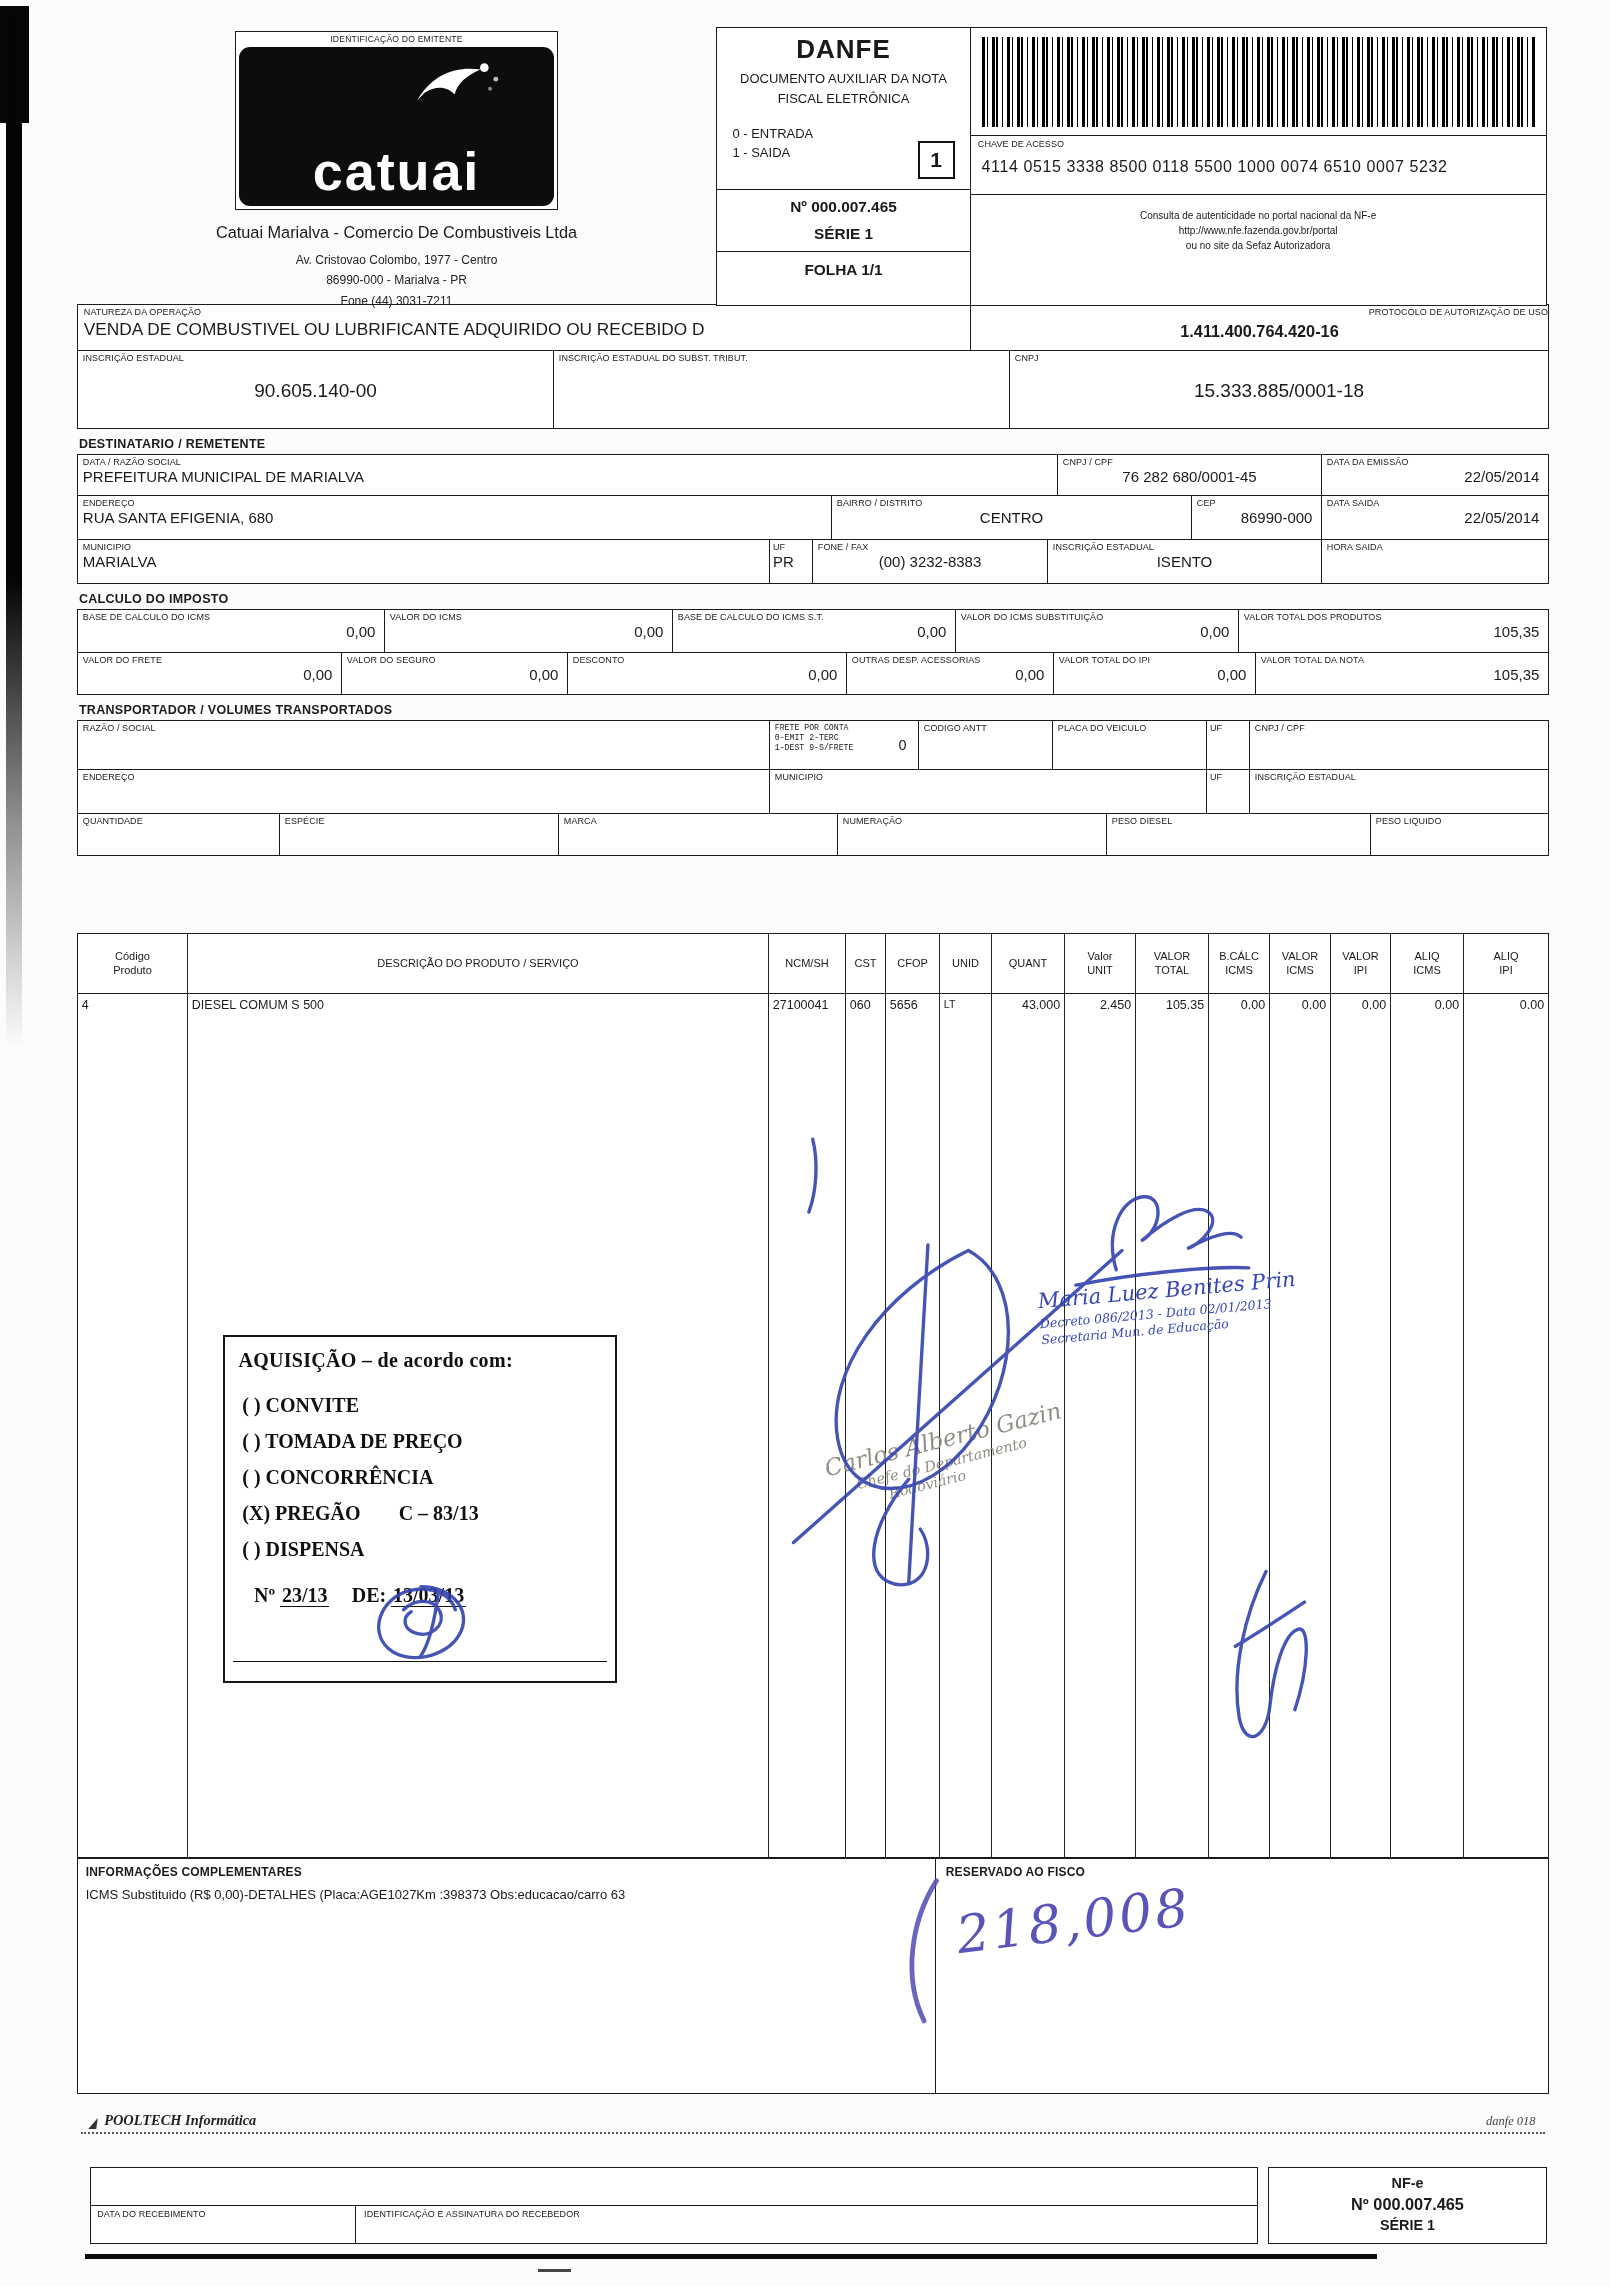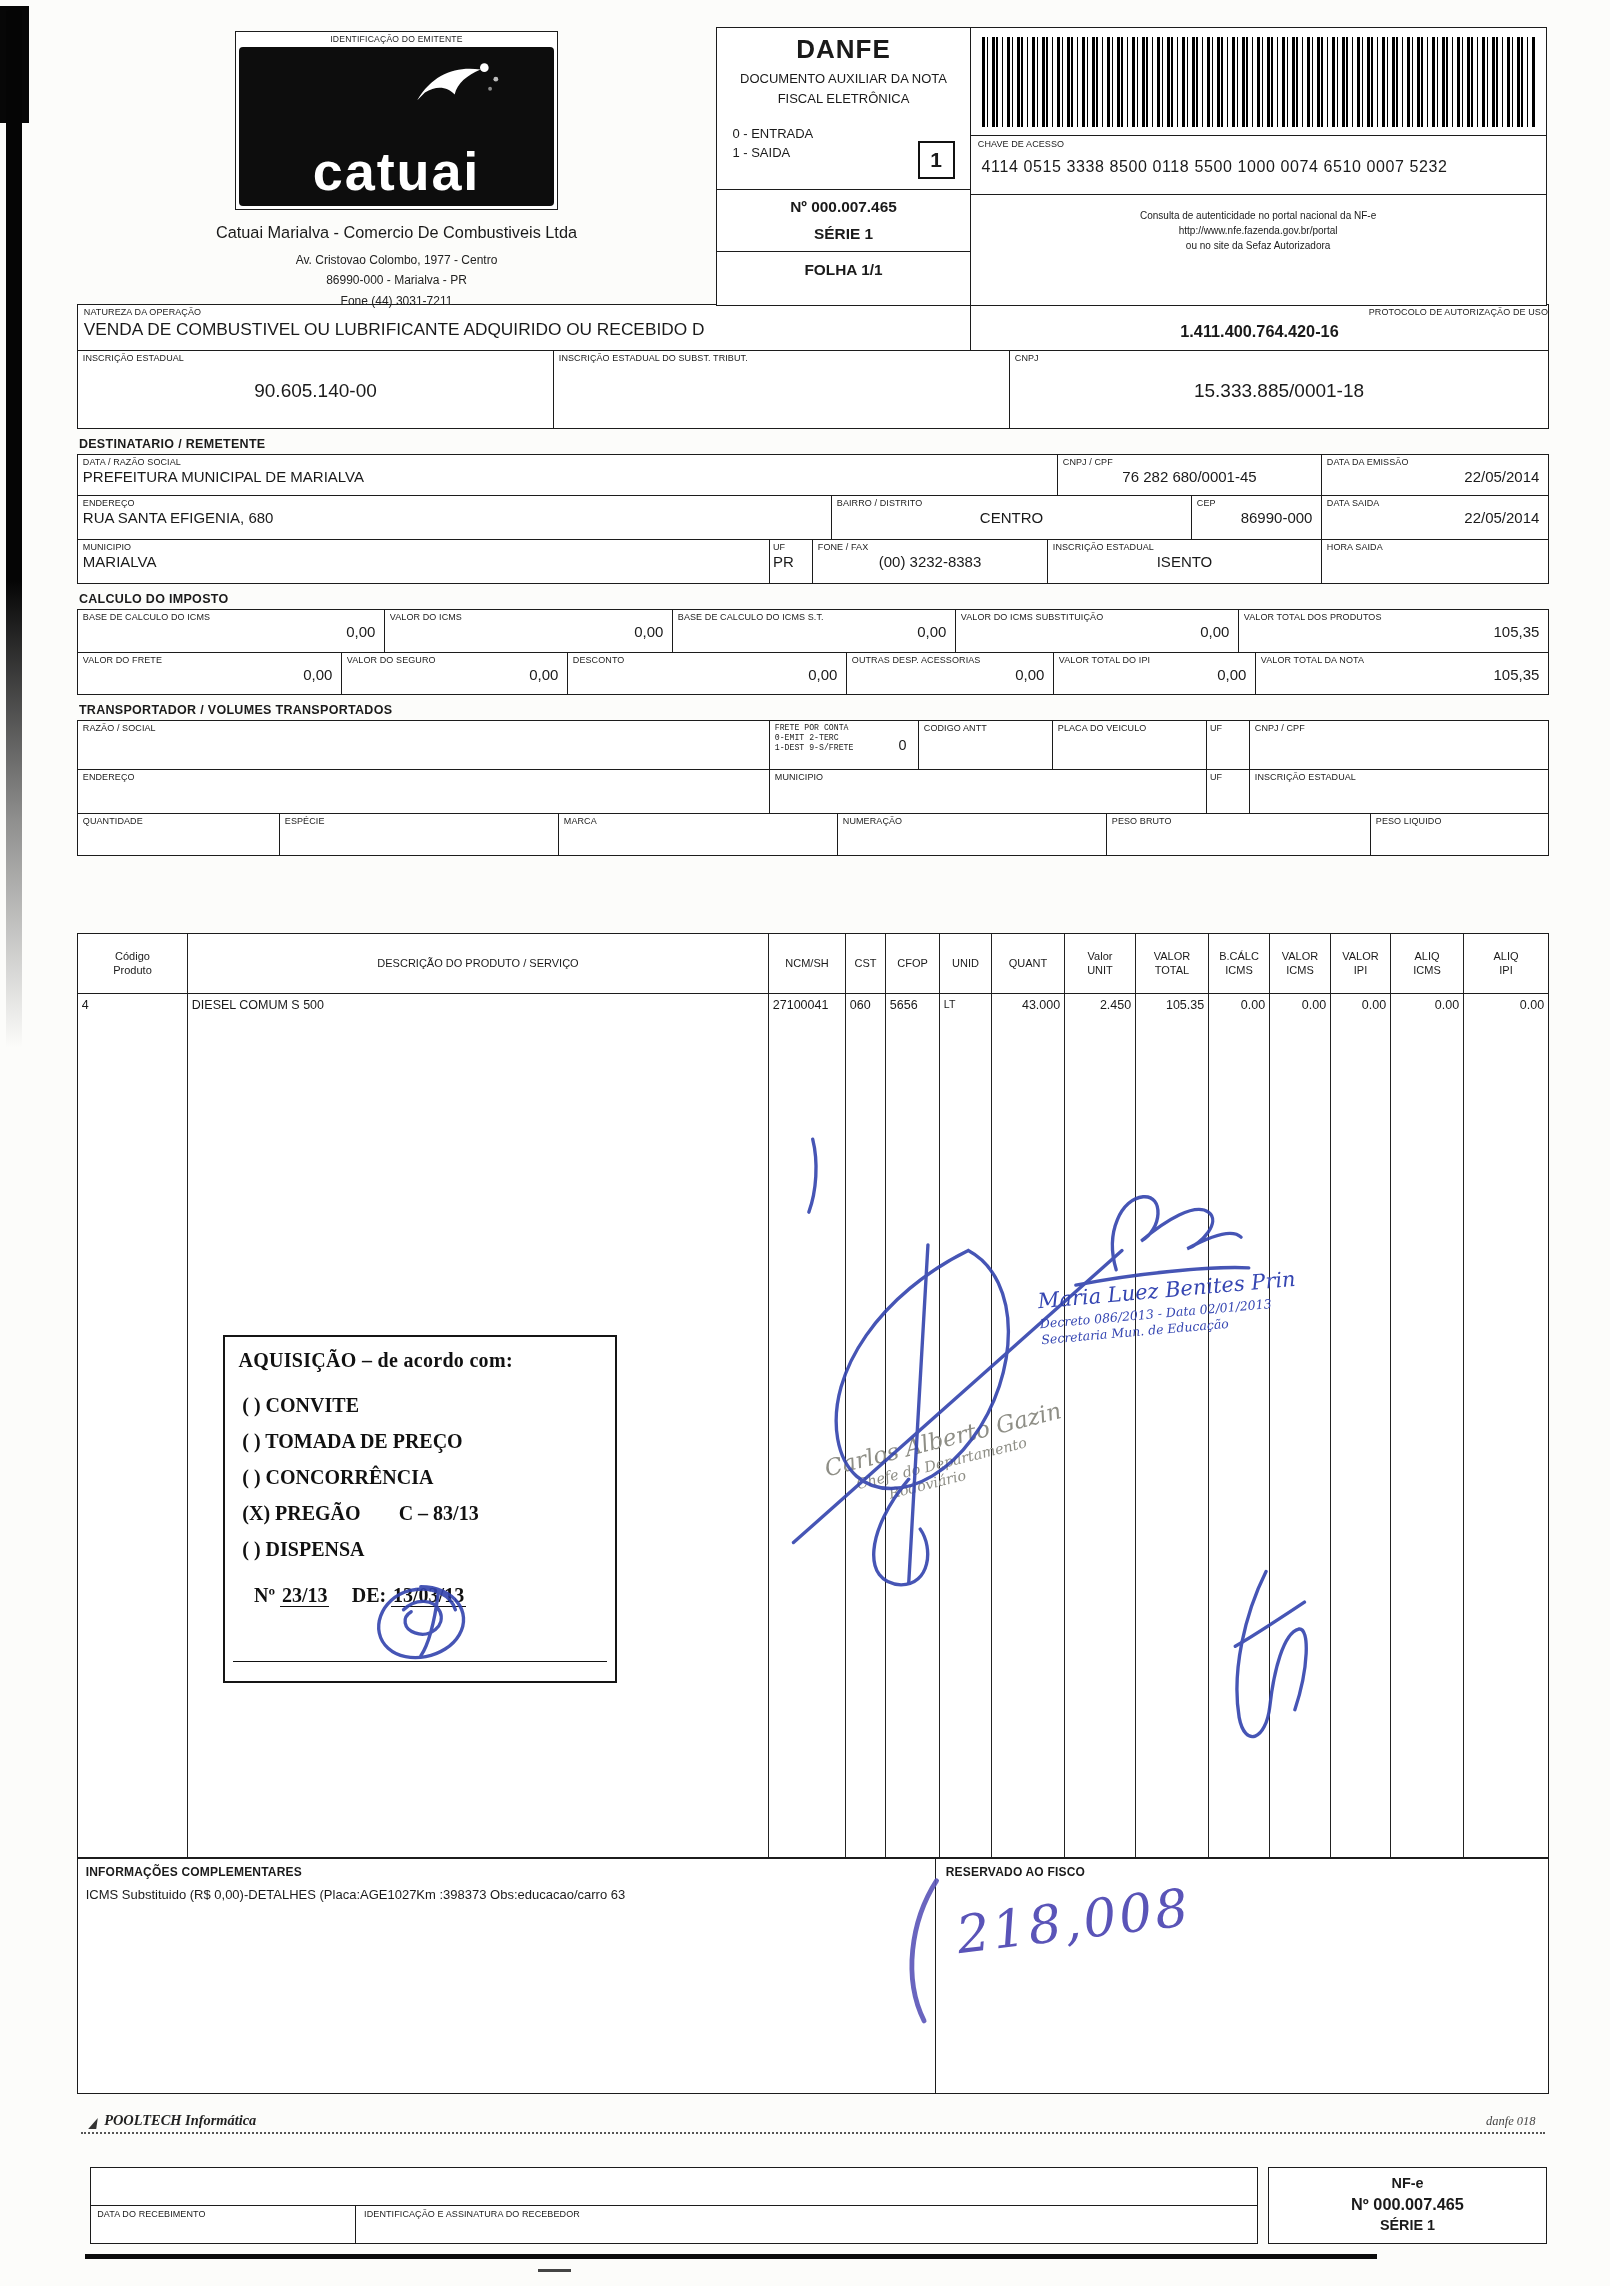--- a/index.html
+++ b/index.html
@@ -14,21 +14,21 @@
   .scan-bottom{position:absolute;left:85px;top:2254px;width:1292px;height:4.8px;background:#0c0c0c}
   .scan-tick{position:absolute;left:538px;top:2269px;width:33px;height:2.9px;background:#444}
 
   .form{position:absolute;left:77px;top:27px;width:1472px}
 
   
   .hdr{display:flex;height:279px}
   .hdr-c1{width:639px;text-align:center;padding-top:1.9px}
   .emitente-box{width:323px;height:179px;margin:1.9px auto 0;border:1.9px solid #1c1c1c;display:flex;flex-direction:column;background:#fff}
   .emitente-lbl{font-size:8.6px;padding-top:1.9px;letter-spacing:0.2px}
-  .logo{flex:1;background:#0d0d0d;margin:2.9px;border-radius:4px;position:relative;display:flex;align-items:flex-end;justify-content:center;overflow:hidden}
+  .logo{flex:1;background:#0d0d0d;margin:2.9px;border-radius:11px;position:relative;display:flex;align-items:flex-end;justify-content:center;overflow:hidden}
   .logo-word{color:#fff;font-size:54px;font-weight:bold;letter-spacing:1.9px;line-height:.85;padding-bottom:11.5px}
   .logo-bird{position:absolute;top:11.5px;left:161px}
   .emit-name{margin-top:13.4px;font-size:16.3px}
   .emit-addr{margin-top:6.7px;font-size:12px;color:#222}
   .emit-addr.first{margin-top:10.6px}
 
   .hdr-c2{width:255px;border:1.9px solid #1c1c1c;position:relative;text-align:center;background:#fff}
   .danfe-title{font-size:26px;font-weight:bold;margin-top:5.8px;letter-spacing:1px}
   .danfe-sub{font-size:13px;margin:3.8px 21px 0;line-height:1.6}
   .danfe-es{text-align:left;margin:13.4px 0 0 15.4px;font-size:13px;line-height:19px}
@@ -392,21 +392,21 @@
         <div class="cell" style="width:279px">
           <div class="lbl">ESPÉCIE</div>
         </div>
         <div class="cell" style="width:279px">
           <div class="lbl">MARCA</div>
         </div>
         <div class="cell" style="width:269px">
           <div class="lbl">NUMERAÇÃO</div>
         </div>
         <div class="cell" style="width:264px">
-          <div class="lbl">PESO BRUTO</div>
+          <div class="lbl">PESO DIESEL</div>
         </div>
         <div class="cell last" style="flex:1">
           <div class="lbl">PESO LIQUIDO</div>
         </div>
       </div>
     </div>
 
     <div class="ptable">
       <div class="ptrow pt-head">
         <div class="pt-hc">Código

